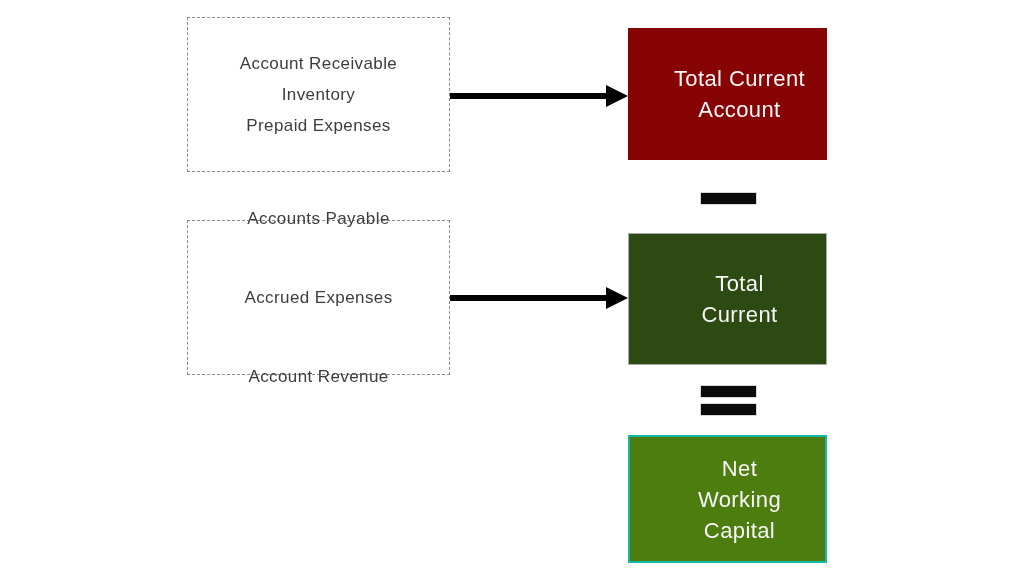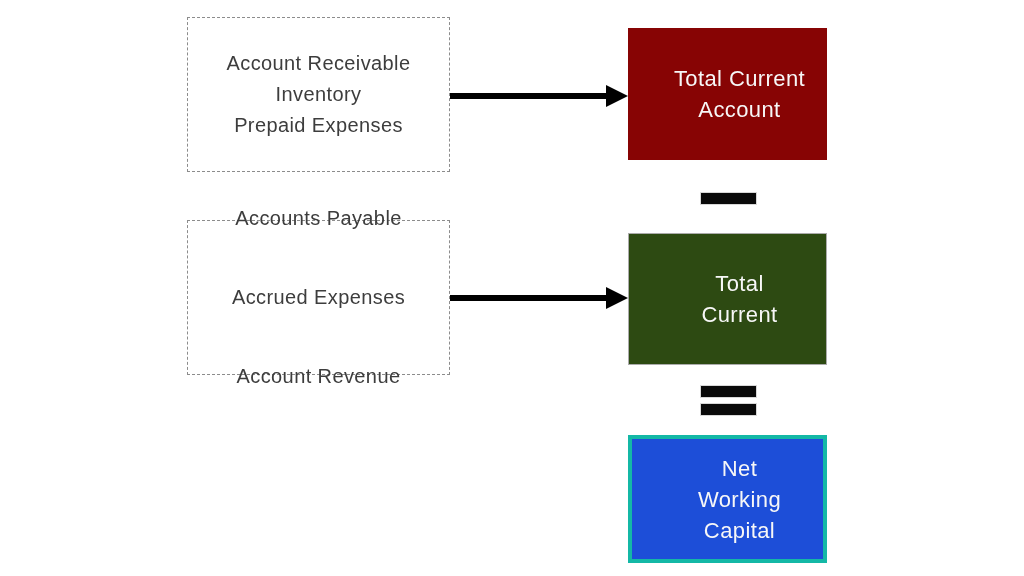--- a/index.html
+++ b/index.html
@@ -17,21 +17,21 @@
     left: 187px;
     width: 261px;
     height: 153px;
     border: 1px dashed #8C8C8C;
     display: flex;
     flex-direction: column;
     justify-content: center;
     align-items: center;
     text-align: center;
     color: #3D3D3D;
-    font-size: 20px;
+    font-size: 17px;
     line-height: 31px;
     letter-spacing: 0.4px;
     background: #FFFFFF;
   }
   .input-box.first  { top: 17px; }
   .input-box.second { top: 220px; gap: 48px; }
 
   
   .result-box {
     position: absolute;
@@ -44,21 +44,21 @@
     text-align: center;
     color: #F7F7F7;
     font-size: 22px;
     line-height: 31px;
     letter-spacing: 0.4px;
     box-sizing: border-box;
     padding-left: 24px;
   }
   .result-box.assets      { top: 28px;  height: 132px; background: #870404; }
   .result-box.liabilities { top: 233px; height: 132px; background: #2D4A12; border: 1px solid #ABABAB; }
-  .result-box.nwc         { top: 435px; height: 128px; background: #1d4ed8; border: 4px solid #14b8a6; }
+  .result-box.nwc         { top: 435px; height: 128px; background: #4d7c0f; border: 2px solid #14b8a6; }
 
   
   .arrow-line {
     position: absolute;
     height: 6px;
     background: #000000;
   }
   .arrow-head {
     position: absolute;
     width: 0;

